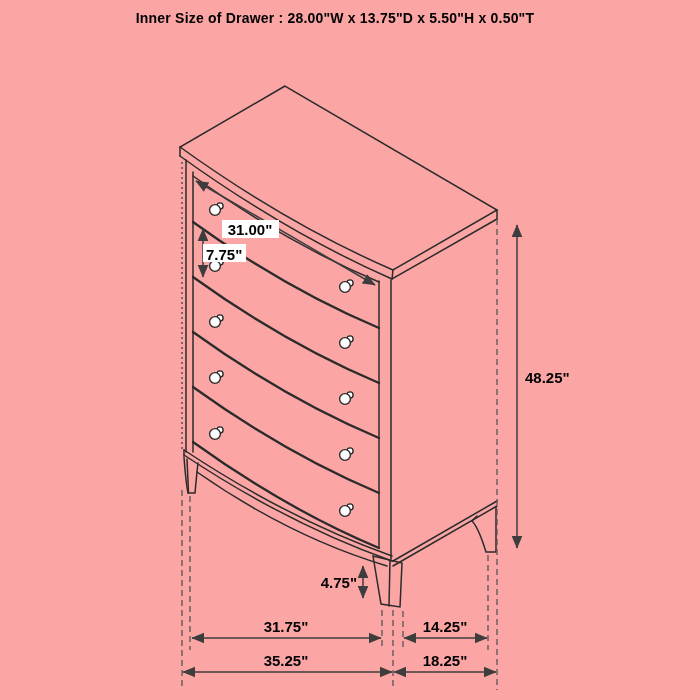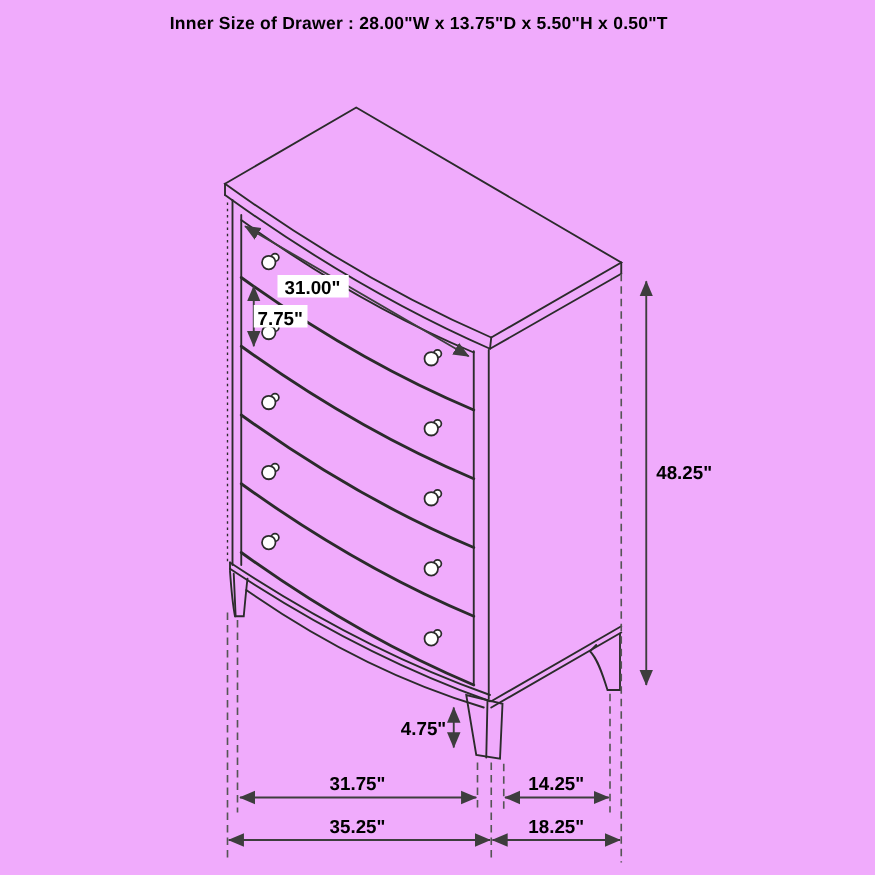--- a/index.html
+++ b/index.html
@@ -1,17 +1,17 @@
 <!DOCTYPE html>
 <html><head>
 <meta charset="utf-8">
 <style>
   html,body{margin:0;padding:0;background:#ffffff;}
   #stage{
-    position:relative;width:700px;height:700px;background:#f0abfc;overflow:hidden;
+    position:relative;width:700px;height:700px;background:#fca5a5;overflow:hidden;
     font-family:"Liberation Sans", sans-serif;
   }
   #diagram-title{
     position:absolute;top:10px;left:0;width:670px;text-align:center;
     font-size:14px;font-weight:bold;color:#000;letter-spacing:.2px;
   }
   svg{position:absolute;top:0;left:0;}
   .furn{stroke:#2b2b2b;fill:none;stroke-width:1.5;stroke-linecap:round;}
   .thick{stroke-width:2.3;}
   .hidden-edge{stroke:#2b2b2b;fill:none;stroke-width:1.1;stroke-dasharray:2 3;}

